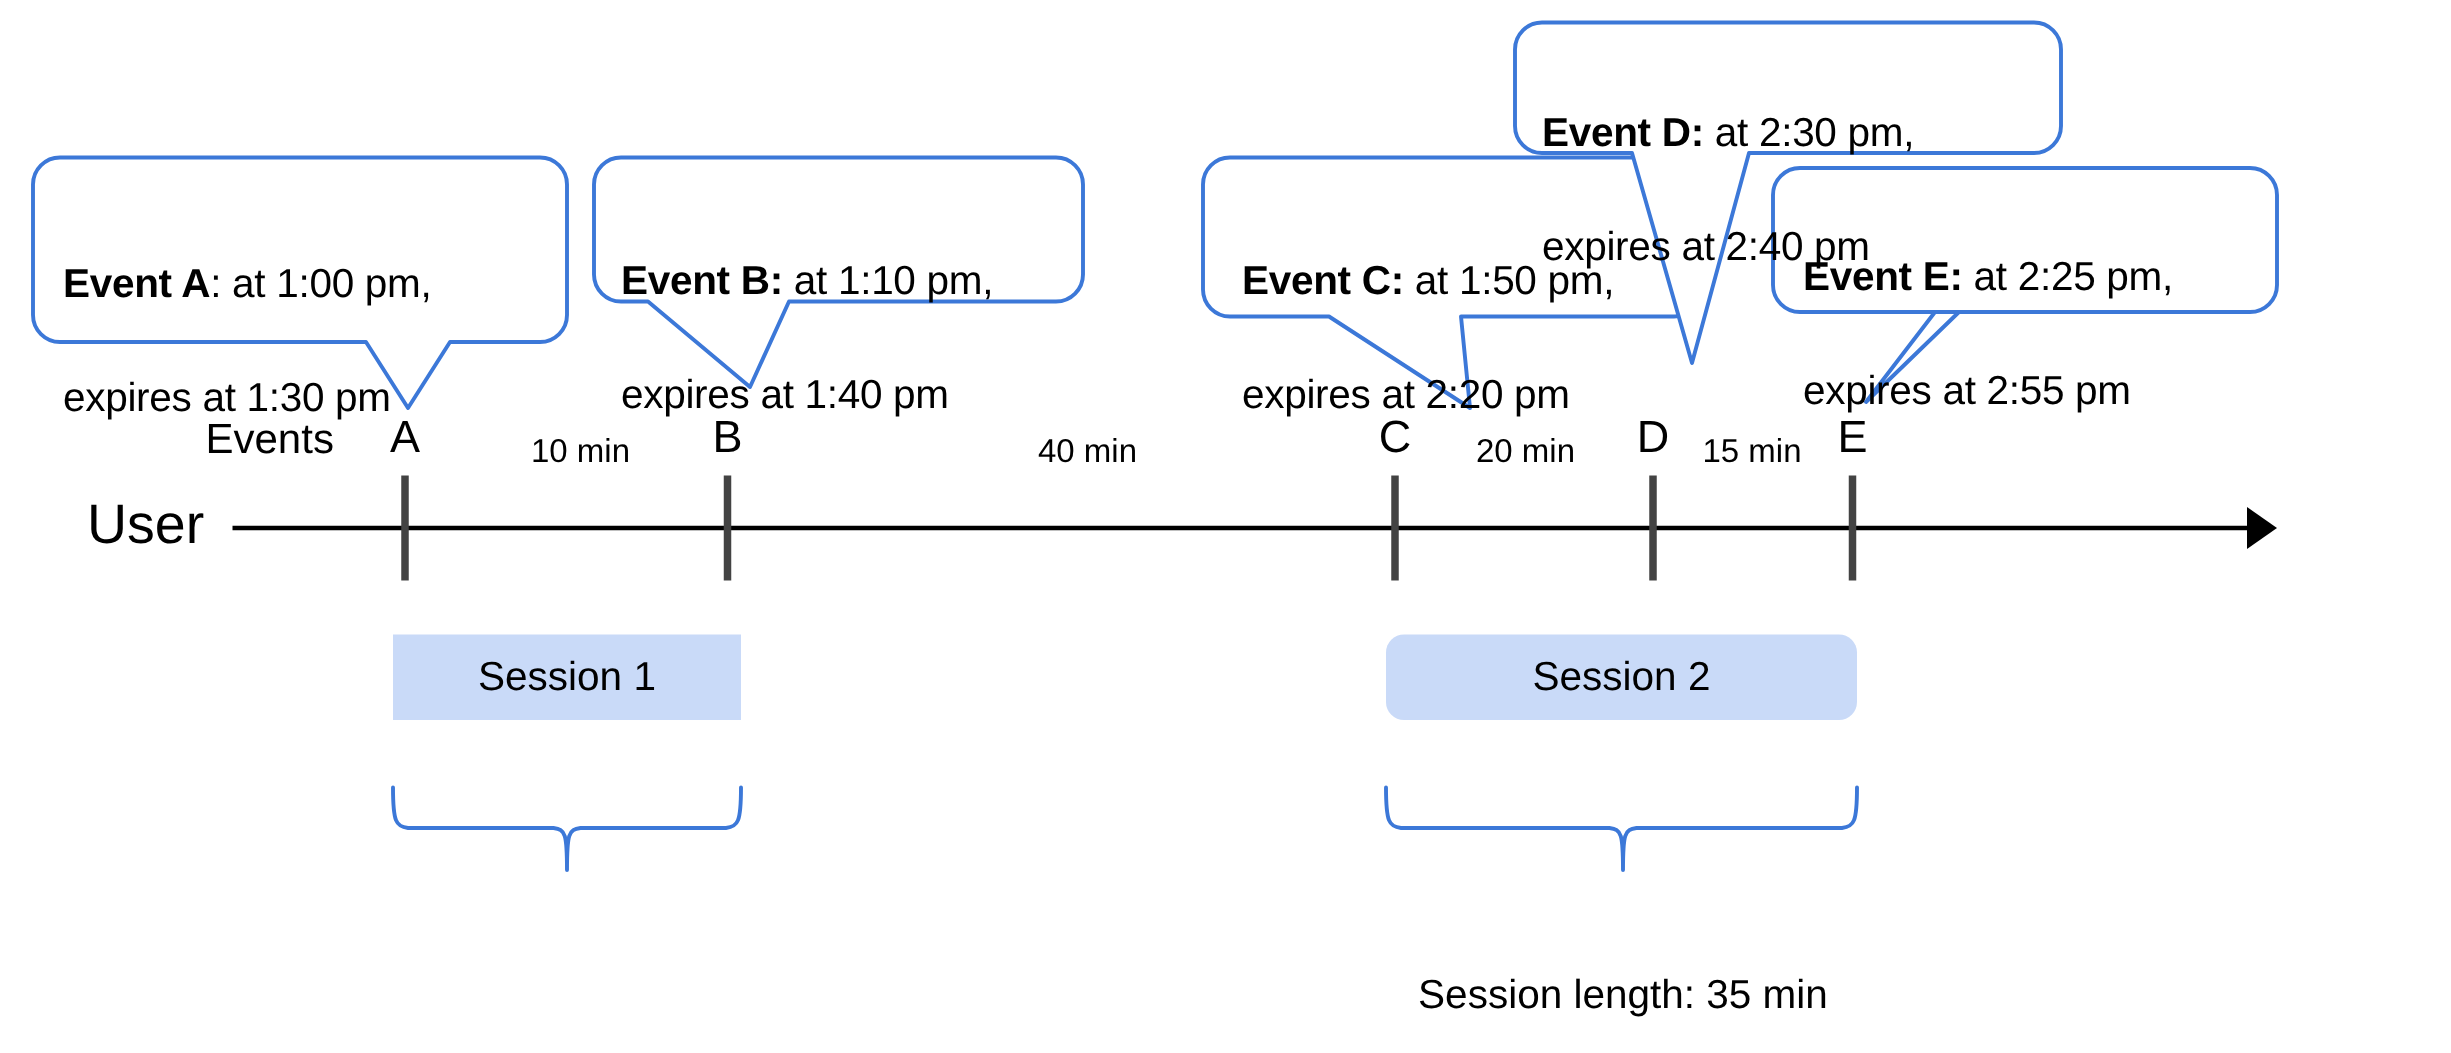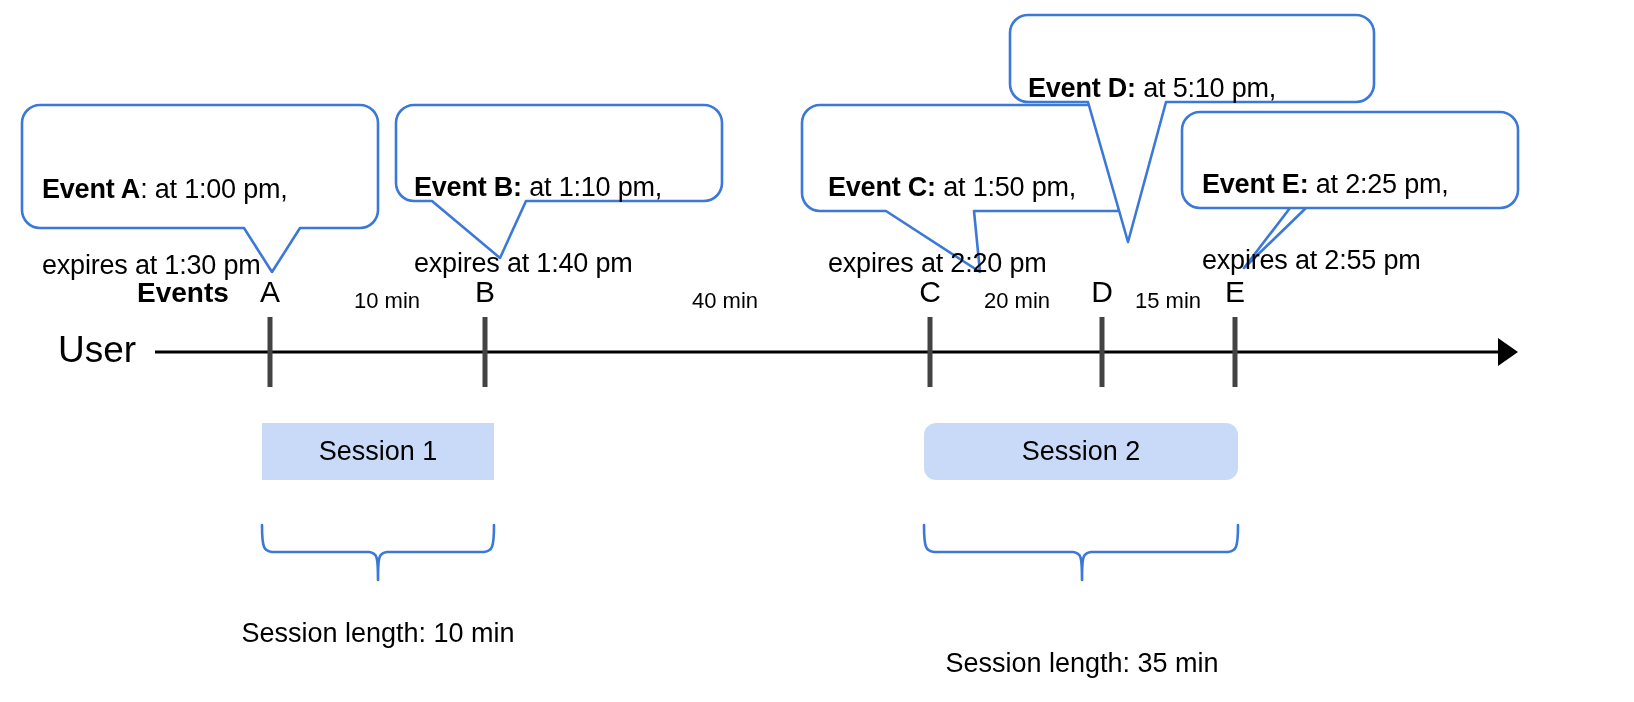--- a/index.html
+++ b/index.html
@@ -40,21 +40,20 @@
     position: absolute;
     font-size: 37px;
     color: #000000;
     white-space: nowrap;
   }
   .events-label {
     position: absolute;
     font-size: 28px;
     color: #000000;
     white-space: nowrap;
-    font-weight: bold;
   }
   .event-letter {
     position: absolute;
     font-size: 30px;
     color: #000000;
     text-align: center;
     white-space: nowrap;
   }
   .gap-label {
     position: absolute;
@@ -187,21 +186,22 @@
     <span class="lead">Event B:</span><span> at 1:10 pm,</span><br>
     <span>expires at 1:40 pm</span>
   </div>
 
   <div class="callout-text" style="left:818px; top:130px; width:320px;margin-left:10px;">
     <span class="lead">Event C:</span><span> at 1:50 pm,</span><br>
     <span>expires at 2:20 pm</span>
   </div>
 
   <div class="callout-text" style="left:1028px; top:31px; width:340px;">
-    <span class="lead">Event D:</span><span> at 5:10 pm,</span><br>
+    <span class="lead">Event D:</span><span> at 2:30 pm,</span><br>
+    <span>expires at 2:40 pm</span>
   </div>
 
   <div class="callout-text" style="left:1202px; top:127px; width:320px;">
     <span class="lead">Event E:</span><span> at 2:25 pm,</span><br>
     <span>expires at 2:55 pm</span>
   </div>
 
   <div class="axis-label" style="left:58px; top:329px;">User</div>
 
   <div class="events-label" style="left:137px; top:277px;">Events</div>
@@ -217,16 +217,15 @@
   <div class="gap-label" style="left:957px; top:288px; width:120px;">20 min</div>
   <div class="gap-label" style="left:1108px; top:288px; width:120px;">15 min</div>
 
   <div class="session-box" style="left:262px; top:423px; width:232px; height:57px;">
     <span>Session 1</span>
   </div>
   <div class="session-box" style="left:924px; top:423px; width:314px; height:57px;border-radius:12px;">
     <span>Session 2</span>
   </div>
 
-  <div class="session-length" style="left:188px; top:618px; width:380px;">Session length: 10 min</div>
   <div class="session-length" style="left:892px; top:648px; width:380px;">Session length: 35 min</div>
 
 </div>
 
 </body></html>

